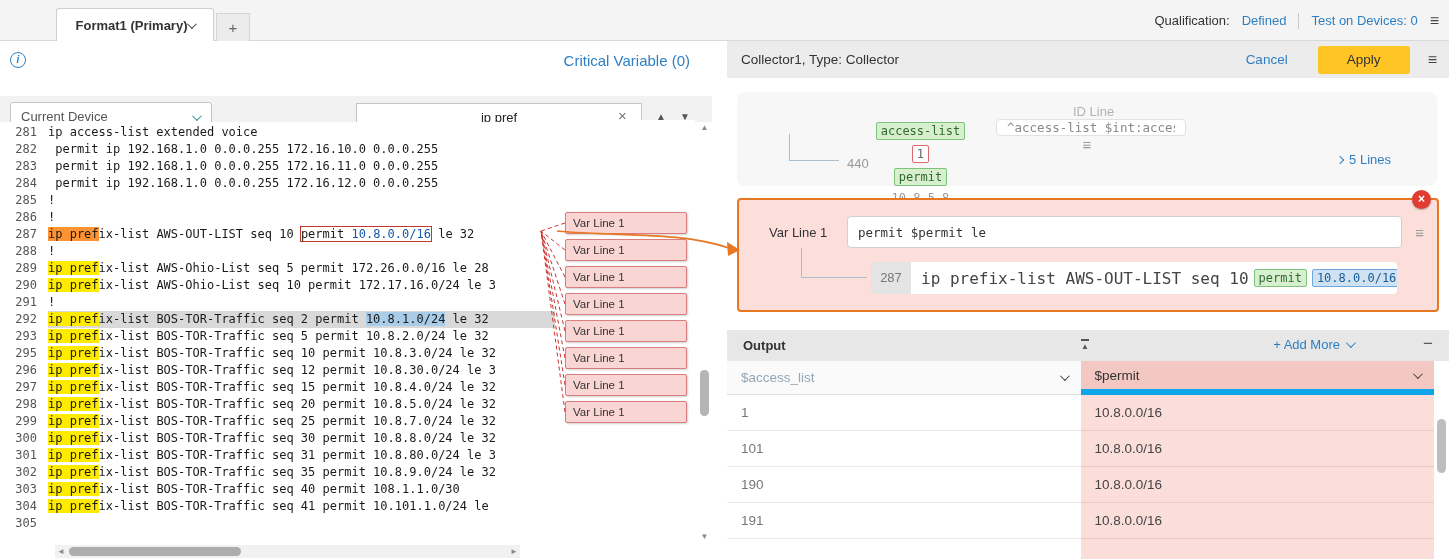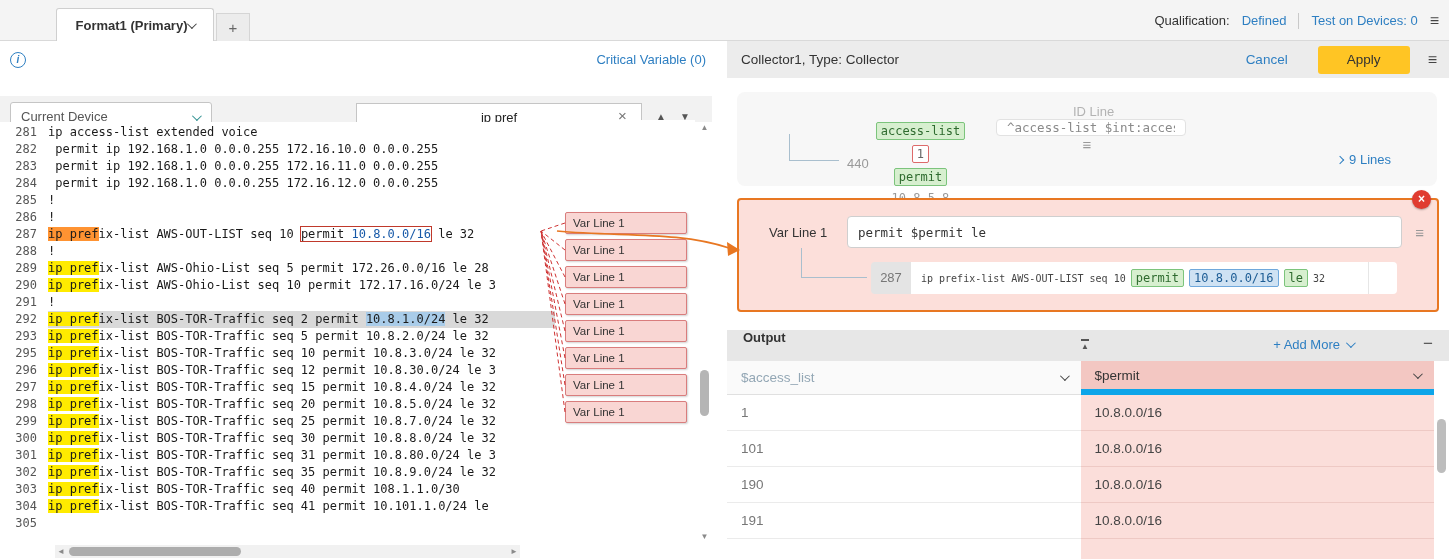--- a/index.html
+++ b/index.html
@@ -13,21 +13,21 @@
   .chev { display:inline-block; width:7px; height:7px; border-right:1.6px solid #444; border-bottom:1.6px solid #444; transform:rotate(45deg) translateY(-2px); }
   .top-right { position:absolute; right:10px; top:0; height:41px; display:flex; align-items:center; gap:12px; font-size:13px; }
   .link { color:var(--link_blue,#2e7fc2); cursor:pointer; text-decoration:none; }
   .vsep { width:1px; height:16px; background:#c9c9c9; }
   .burger { color:#444; font-size:16px; cursor:pointer; }
 
   
   .left-panel { position:absolute; top:41px; left:0; width:712px; bottom:0; background:#fff; }
   .lp-header { position:absolute; top:0; left:0; right:0; height:38px; background:#fff; }
   .info-icon { position:absolute; left:10px; top:11px; width:16px; height:16px; border:1.5px solid var(--link_blue,#2e7fc2); border-radius:50%; color:var(--link_blue,#2e7fc2); font-size:10px; font-style:italic; font-weight:bold; text-align:center; line-height:13px; cursor:pointer; }
-  .critical-link { position:absolute; right:6px; top:11px; font-size:13px; }
+  .critical-link { position:absolute; right:22px; top:11px; font-size:15px; }
   .lp-toolbar { position:absolute; top:55px; left:0; right:0; height:42px; background:#f2f2f2; border-bottom:1px solid #dcdcdc; }
   .device-select { position:absolute; left:10px; top:6px; width:202px; height:29px; background:#fff; border:1px solid #c5c5c5; border-radius:3px; font-size:13px; color:#555; line-height:27px; padding-left:10px; cursor:pointer; }
   .device-select .chev { position:absolute; right:12px; top:11px; border-color:#2f9090; }
   .search-input { position:absolute; left:356px; top:7px; width:286px; height:28px; background:#fff; border:1px solid #c5c5c5; font-size:13px; color:#222; text-align:center; font-family:"Liberation Sans",sans-serif; }
   .search-clear { position:absolute; left:618px; top:10px; font-size:15px; color:#777; cursor:pointer; line-height:20px; }
   .find-btn { position:absolute; top:8px; width:22px; height:26px; color:#555; font-size:10px; text-align:center; line-height:26px; cursor:pointer; }
 
   
   .code-area { position:absolute; top:81px; left:0; right:0; bottom:0; background:#fff; overflow:hidden; padding-top:2px; }
   .code-row { display:flex; height:17px; font-family:"DejaVu Sans Mono", monospace; font-size:12px; line-height:17px; white-space:pre; }
@@ -74,39 +74,39 @@
   .id-label { margin-left:28px; width:56px; flex:none; font-size:13px; color:#b3b3b3; }
   .pat-input { flex:1; height:30px; background:#fff; border:1px solid #e2e2e2; border-radius:4px; margin-left:8px; padding:0 10px; font-family:"DejaVu Sans Mono",monospace; font-size:12.5px; color:#8a8a8a; }
   .mini-burger { margin:0 13px; color:#999; font-size:15px; cursor:pointer; }
   .elbow { position:absolute; border-left:1px solid #a9bfce; border-bottom:1px solid #a9bfce; }
   .idrow2 { position:absolute; left:110px; top:58px; height:26px; display:flex; align-items:center; gap:7px; font-size:13px; color:#999; white-space:nowrap; }
   .tok { font-family:"DejaVu Sans Mono",monospace; font-size:12px; padding:1px 4px; border-radius:2px; }
   .tok-green { background:var(--token_green_bg,#d7efcf); border:1px solid var(--token_green_border,#7cc47c); color:#2f6b2f; }
   .tok-blue  { background:var(--token_blue_bg,#cfe2f3); border:1px solid var(--token_blue_border,#6fa8dc); color:#1c5c94; }
   .tok-redb  { background:#fff; border:1px solid var(--token_red_border,#dd6a6a); color:#666; }
   .tok-plain-gray { font-family:"DejaVu Sans Mono",monospace; font-size:12px; color:#999; }
-  .tok-plain-dark { font-family:"DejaVu Sans Mono",monospace; font-size:10px; color:#444; }
+  .tok-plain-dark { font-family:"DejaVu Sans Mono",monospace; font-size:16px; color:#444; }
   .lines-link { display:flex; align-items:center; gap:6px; font-size:13px; color:var(--link_blue,#2e7fc2); cursor:pointer; }
   .chev-r { display:inline-block; width:6px; height:6px; border-top:1.6px solid var(--link_blue,#2e7fc2); border-right:1.6px solid var(--link_blue,#2e7fc2); transform:rotate(45deg); }
   .id-lines { position:absolute; right:46px; top:60px; }
 
   
   .varsec { position:absolute; top:120px; left:10px; right:10px; height:114px; background:var(--pink_panel_bg,#fcdfda); border:2px solid var(--orange_accent,#e87722); border-radius:4px; }
   .close-btn { position:absolute; top:-10px; right:6px; width:19px; height:19px; background:var(--close_red,#e03c31); border-radius:50%; color:#fff; font-size:12px; font-weight:bold; text-align:center; line-height:19px; cursor:pointer; box-shadow:0 1px 2px rgba(0,0,0,.3); }
   .vrow1 { position:absolute; top:16px; left:0; right:0; height:32px; display:flex; align-items:center; }
   .var-label { margin-left:30px; width:70px; flex:none; font-size:13px; color:#333; }
   .vrow1 .pat-input { color:#333; border-color:#cfcfcf; height:32px; }
   .vrow2 { position:absolute; left:132px; right:40px; top:62px; height:32px; display:flex; align-items:stretch; }
   .ln-badge { width:40px; flex:none; background:#e4e4e4; border-radius:4px 0 0 4px; color:#777; font-size:13px; text-align:center; line-height:32px; }
   .match-box { flex:1; background:#fff; border-radius:0 4px 4px 0; display:flex; align-items:center; padding-left:10px; gap:6px; white-space:nowrap; overflow:hidden; }
   .match-lines { flex:none; border-left:1px solid #e6e6e6; align-self:stretch; padding:0 14px; margin-left:6px; }
 
   
   .output { position:absolute; top:252px; left:0; right:0; bottom:0; }
-  .out-header { position:relative; height:31px; background:#e7e7e7; display:flex; font-size:13px; }
+  .out-header { position:relative; height:31px; background:#e7e7e7; display:flex; align-items:center; font-size:13px; }
   .out-title { margin-left:16px; font-weight:bold; color:#333; }
   .collapse-icon { position:absolute; left:calc(50% - 7px); top:9px; border-top:2px solid #555; color:#555; font-size:8px; line-height:9px; padding-top:1px; cursor:pointer; }
   .add-more { position:absolute; right:96px; top:7px; }
   .minus-btn { position:absolute; right:16px; top:4px; font-size:17px; color:#555; cursor:pointer; }
   .out-table { position:absolute; top:31px; left:0; right:15px; bottom:0; overflow:hidden; }
   .thead { display:flex; height:34px; }
   .th { width:50%; display:flex; align-items:center; position:relative; font-size:13.5px; padding-left:14px; }
   .th .chev { position:absolute; right:14px; border-color:#444; }
   .th1 { background:#fafafa; color:#93a7b5; border-bottom:1px solid #e0e0e0; cursor:pointer; }
   .th2 { background:var(--permit_header_pink,#f3c7c2); color:#333; border-bottom:6px solid #0ea5e9; cursor:pointer; }
@@ -222,21 +222,21 @@
         <span>440</span>
         <span style="display:flex;align-items:center;gap:5px;flex-direction:column;">
             <span class="tok tok-green">access-list</span>
             <span class="tok tok-redb">1</span>
             <span class="tok tok-green">permit</span>
             <span class="tok-plain-gray">10.8.5.8</span>
           </span>
       </div>
       <div class="lines-link id-lines">
         <span class="chev-r"></span>
-        <span>9 Lines</span>
+        <span>5 Lines</span>
       </div>
     </div>
 
     <div class="varsec">
       <div class="close-btn">×</div>
       <div class="vrow1">
         <span class="var-label">Var Line 1</span>
         <input class="pat-input" value="permit $permit le" style="">
         <span class="mini-burger">≡</span>
       </div>

